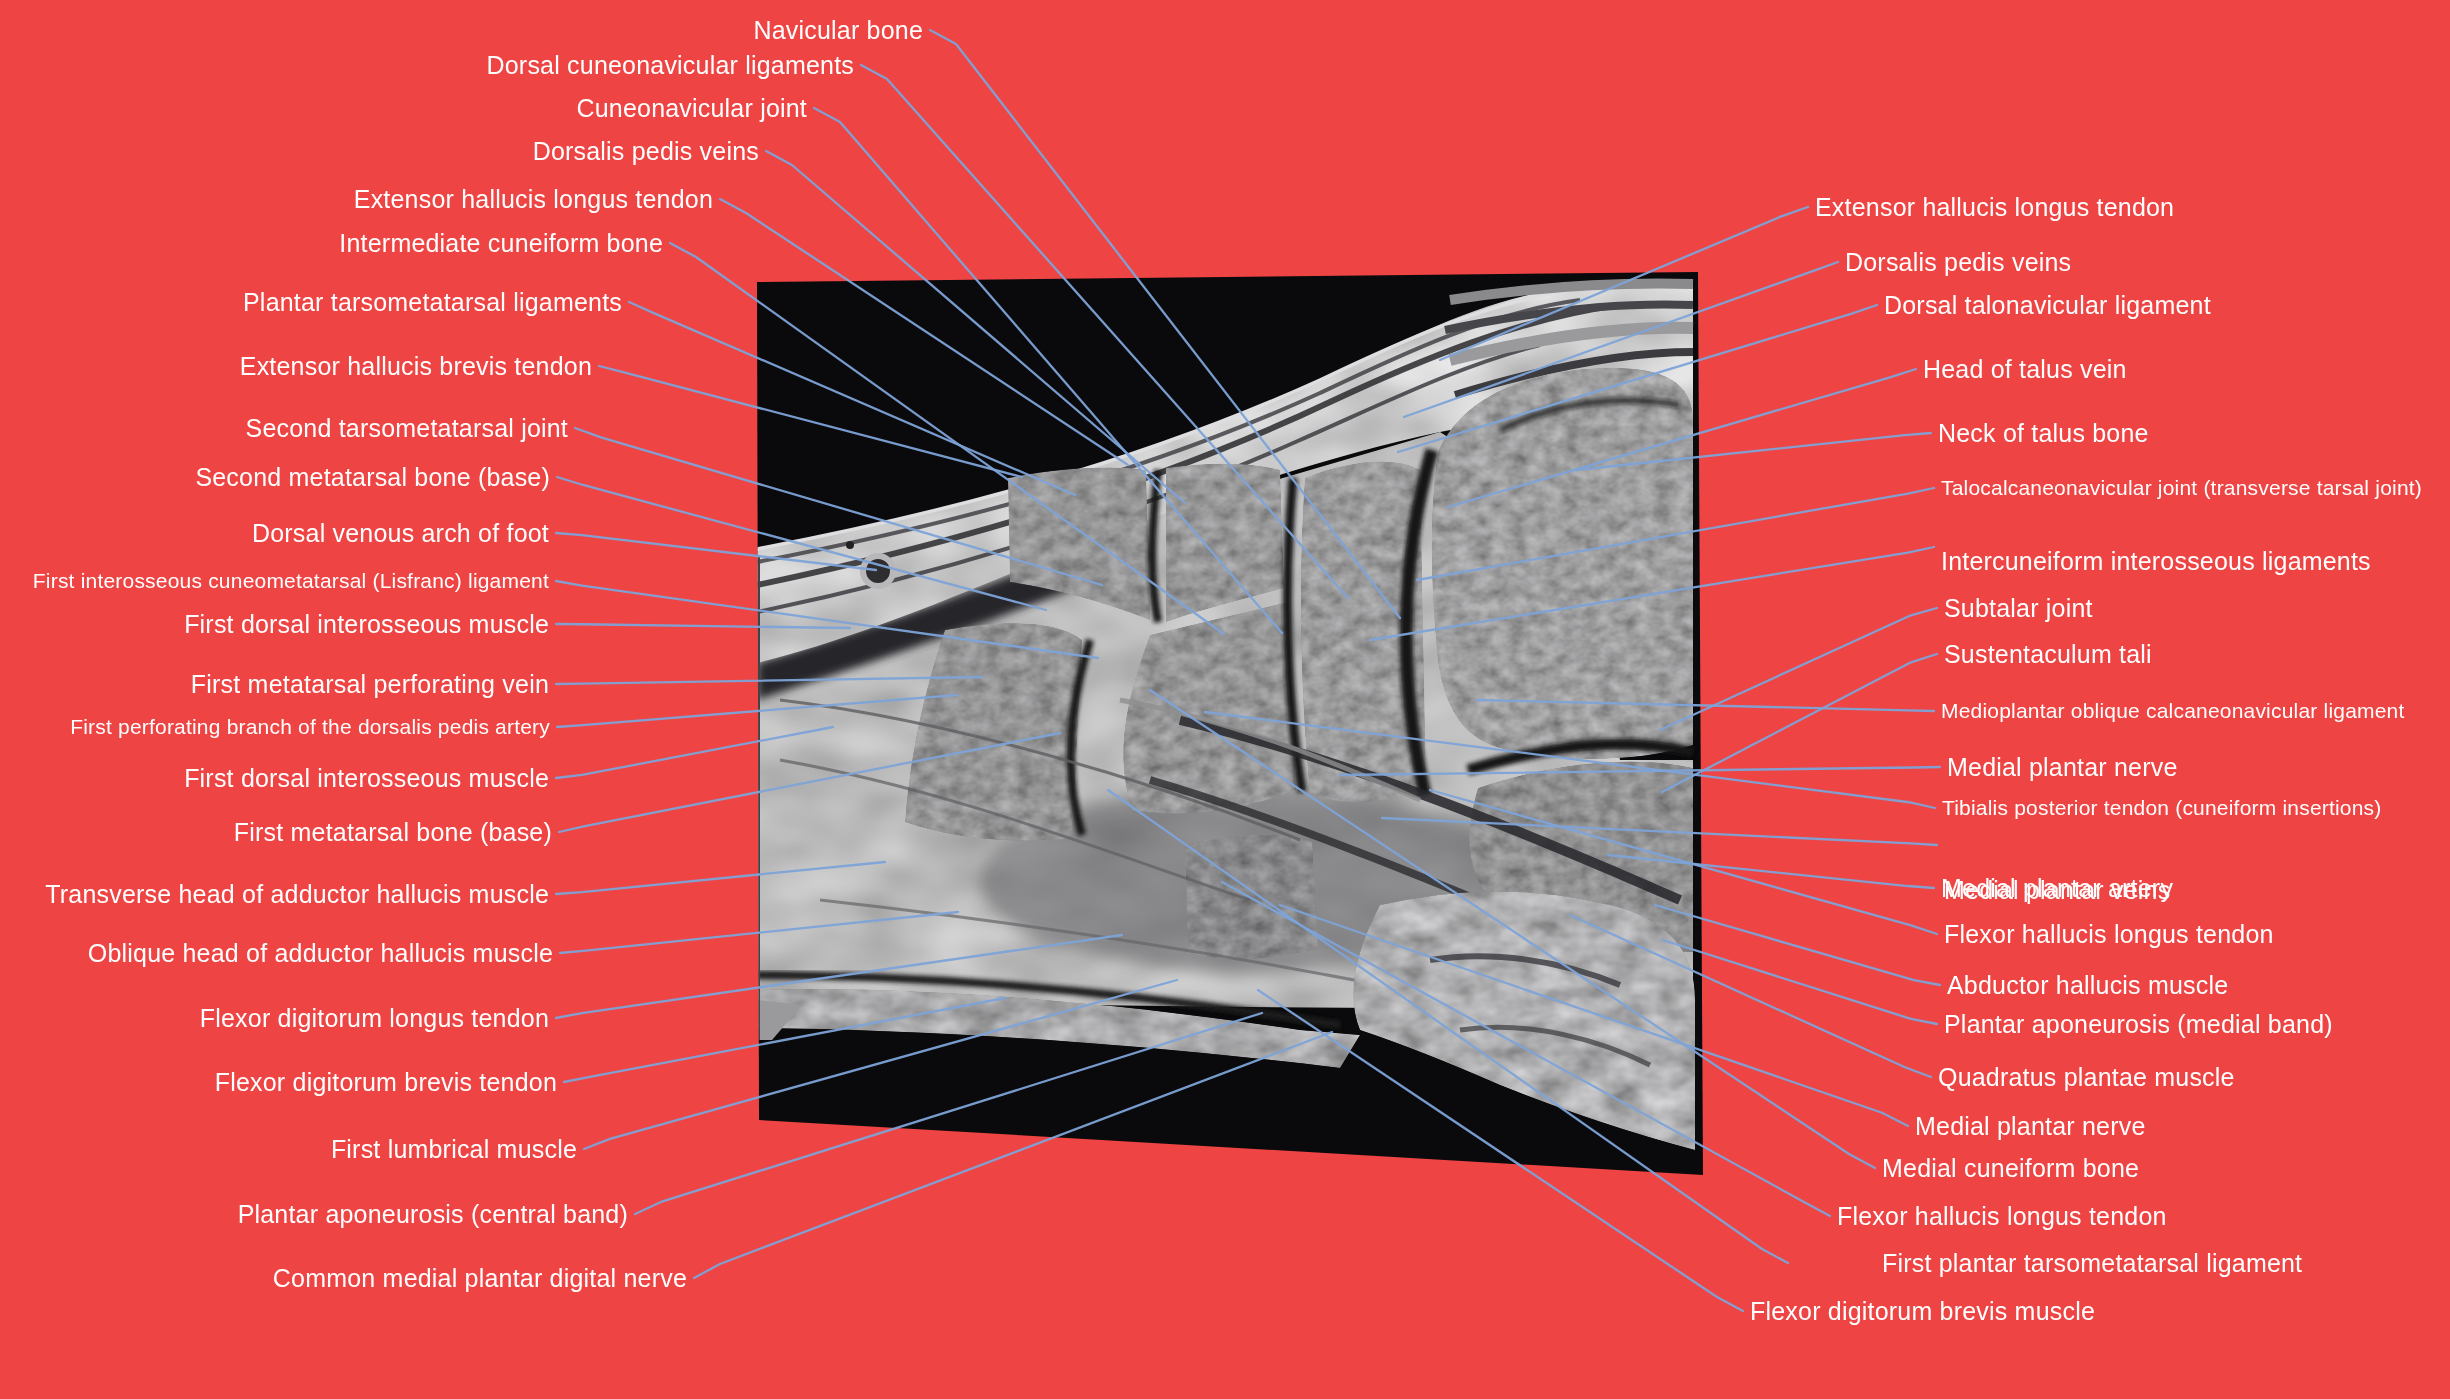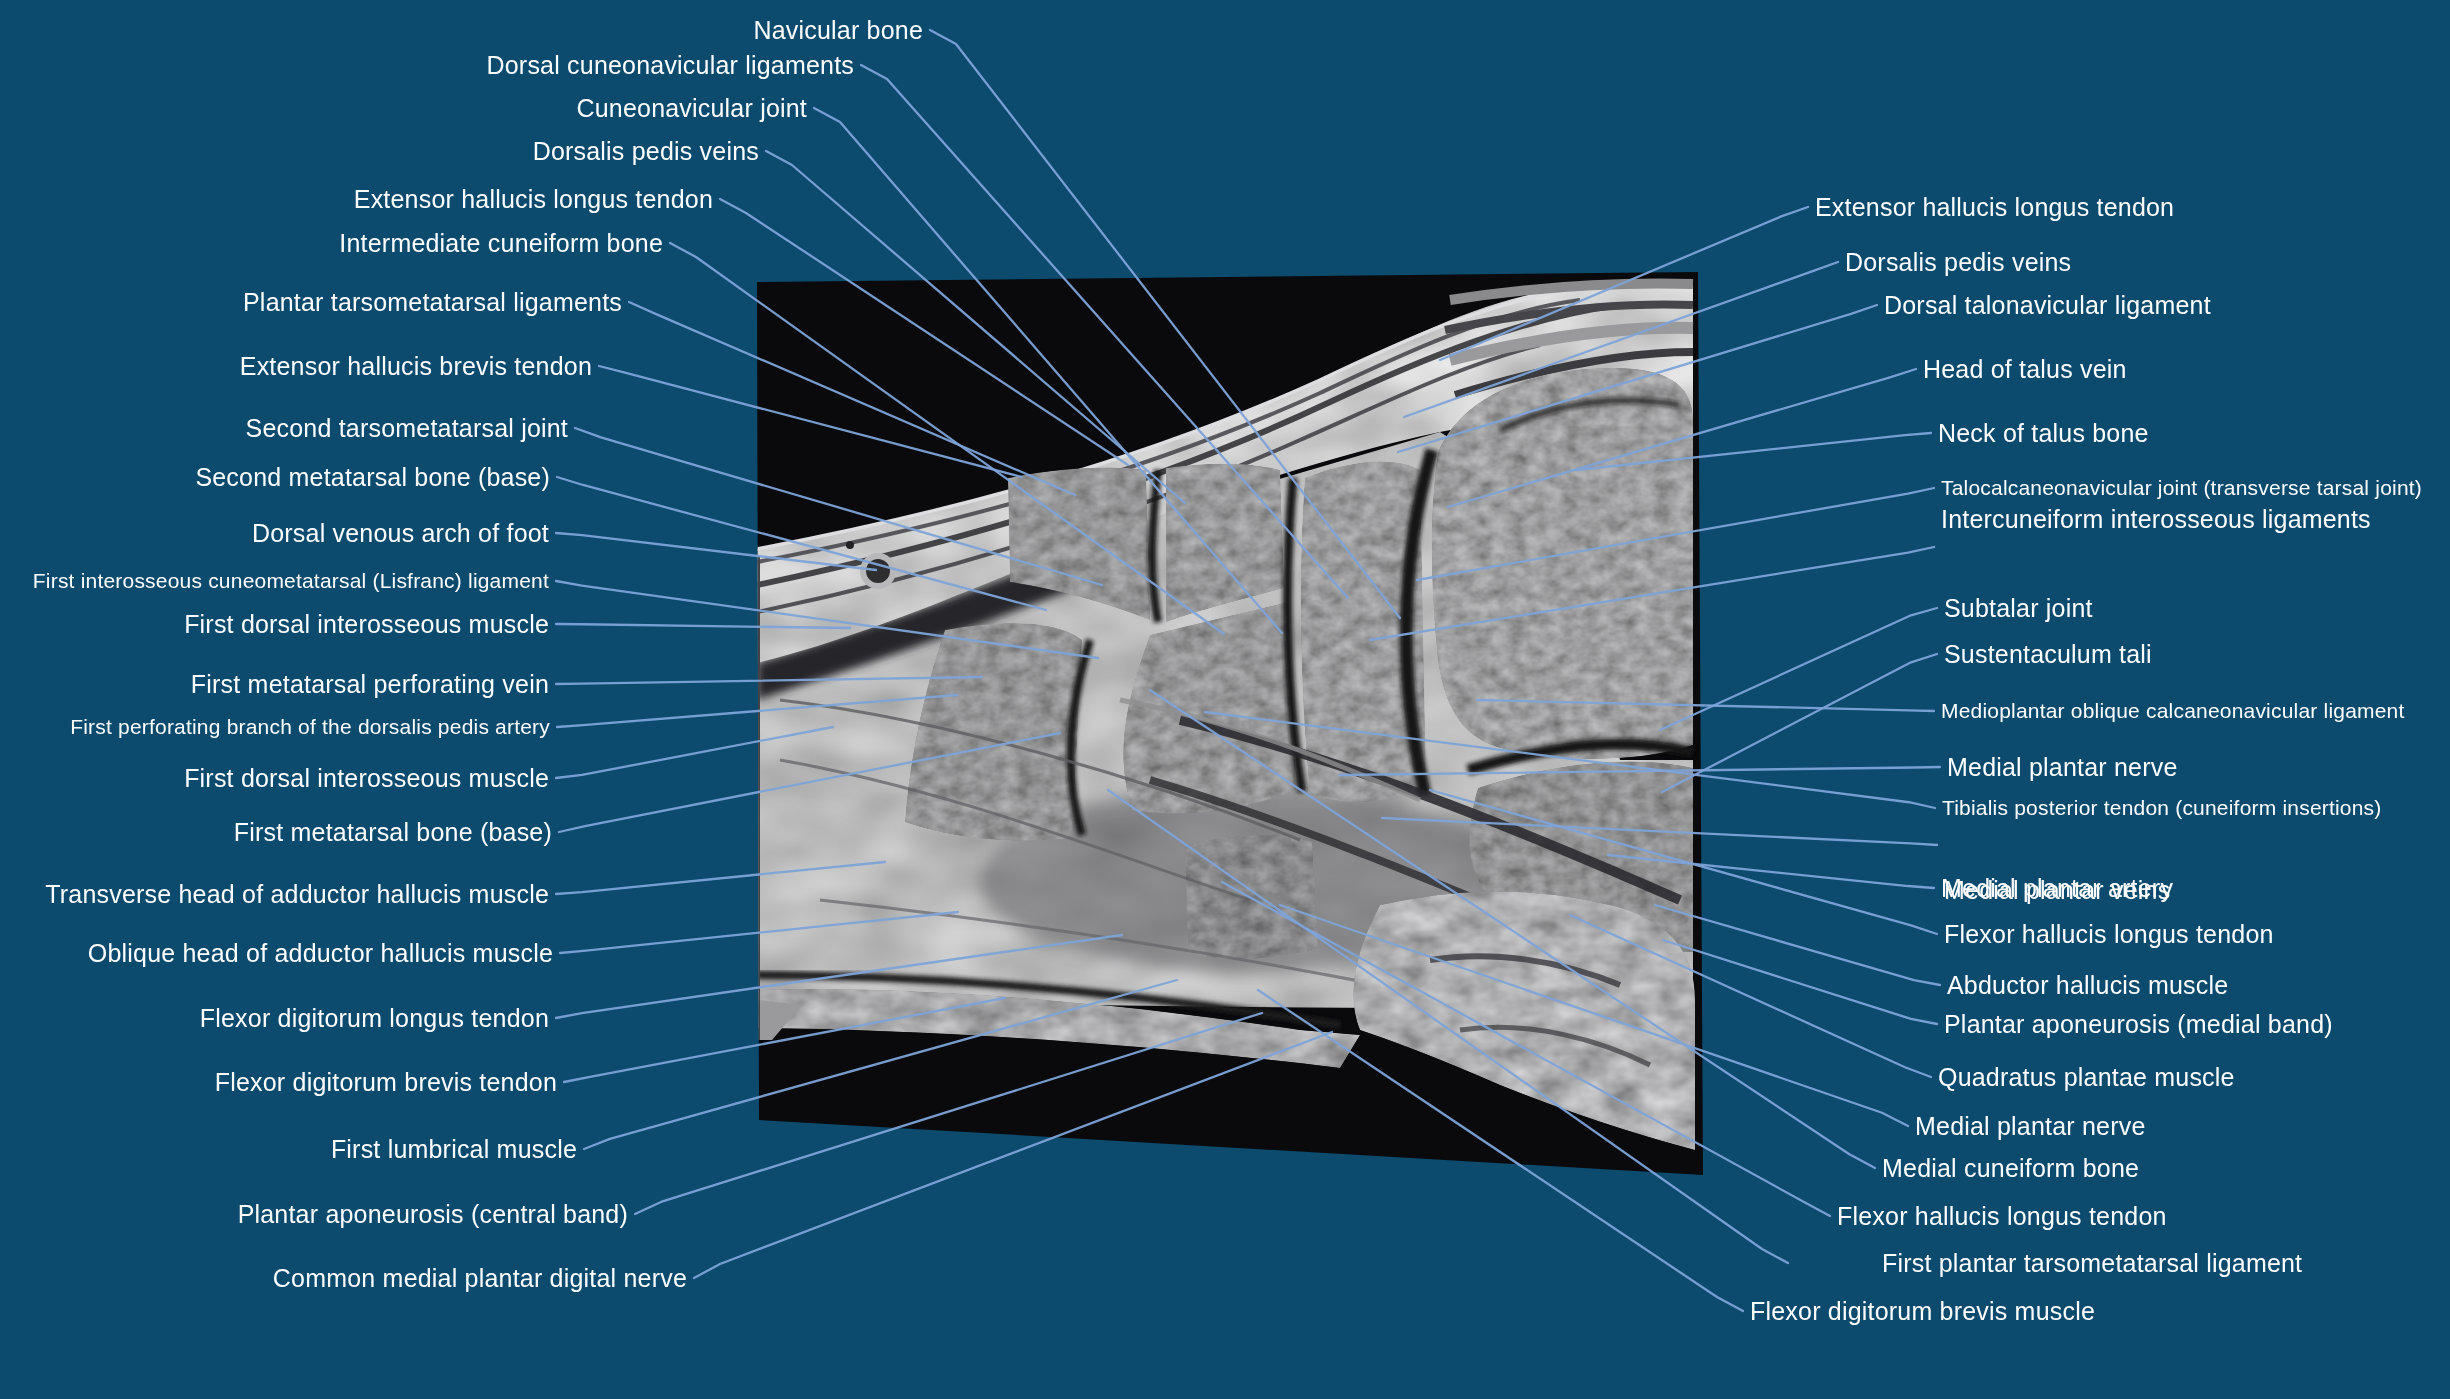--- a/index.html
+++ b/index.html
@@ -1,18 +1,18 @@
 <!DOCTYPE html>
 <html style="--line-color: #7da3d8; --label-color: #ffffff;"><head>
 <meta charset="utf-8">
 <style>
   html,body{margin:0;padding:0;background:#000;}
   body{width:2450px;height:1399px;position:relative;overflow:hidden;
        font-family:"Liberation Sans","DejaVu Sans",sans-serif;}
-  #canvas{position:absolute;inset:0;width:2450px;height:1399px;background:#0c4a6e;}
+  #canvas{position:absolute;inset:0;width:2450px;height:1399px;background:#ef4444;}
   #mri-svg,#leader-svg{position:absolute;left:0;top:0;width:2450px;height:1399px;}
   #label-layer{position:absolute;left:0;top:0;width:2450px;height:1399px;pointer-events:none;}
   .label{position:absolute;transform:translateY(-50%);color:var(--label-color,#fff);
          font-size:25px;line-height:1.05;white-space:nowrap;letter-spacing:0.2px;}
   .label.small{font-size:21px;}
   .label.left{text-align:right;}
   .label.right{text-align:left;}
   polyline.leader{fill:none;stroke:var(--line-color,#7da3d8);stroke-width:2.3px;
                   stroke-linejoin:round;stroke-linecap:round;opacity:.95;}
 </style>
@@ -201,21 +201,21 @@
       <div class="label left" style="right: 1893px; top: 1082px;">Flexor digitorum brevis tendon</div>
       <div class="label left" style="right: 1873px; top: 1149px;">First lumbrical muscle</div>
       <div class="label left" style="right: 1822px; top: 1214px;">Plantar aponeurosis (central band)</div>
       <div class="label left" style="right: 1763px; top: 1278px;">Common medial plantar digital nerve</div>
       <div class="label right" style="left: 1815px; top: 207px;">Extensor hallucis longus tendon</div>
       <div class="label right" style="left: 1845px; top: 262px;">Dorsalis pedis veins</div>
       <div class="label right" style="left: 1884px; top: 305px;">Dorsal talonavicular ligament</div>
       <div class="label right" style="left: 1923px; top: 369px;">Head of talus vein</div>
       <div class="label right" style="left: 1938px; top: 433px;">Neck of talus bone</div>
       <div class="label right small" style="left: 1941px; top: 488px;">Talocalcaneonavicular joint (transverse tarsal joint)</div>
-      <div class="label right" style="left: 1941px; top: 519px;">Intercuneiform interosseous ligaments</div>
+      <div class="label right" style="left: 1941px; top: 561px;">Intercuneiform interosseous ligaments</div>
       <div class="label right" style="left: 1944px; top: 608px;">Subtalar joint</div>
       <div class="label right" style="left: 1944px; top: 654px;">Sustentaculum tali</div>
       <div class="label right small" style="left: 1941px; top: 711px;">Medioplantar oblique calcaneonavicular ligament</div>
       <div class="label right" style="left: 1947px; top: 767px;">Medial plantar nerve</div>
       <div class="label right small" style="left: 1942px; top: 808px;">Tibialis posterior tendon (cuneiform insertions)</div>
       <div class="label right" style="left: 1944px; top: 845px; margin-top: 45px;">Medial plantar veins</div>
       <div class="label right" style="left: 1941px; top: 888px;">Medial plantar artery</div>
       <div class="label right" style="left: 1944px; top: 934px;">Flexor hallucis longus tendon</div>
       <div class="label right" style="left: 1947px; top: 985px;">Abductor hallucis muscle</div>
       <div class="label right" style="left: 1944px; top: 1024px;">Plantar aponeurosis (medial band)</div>

